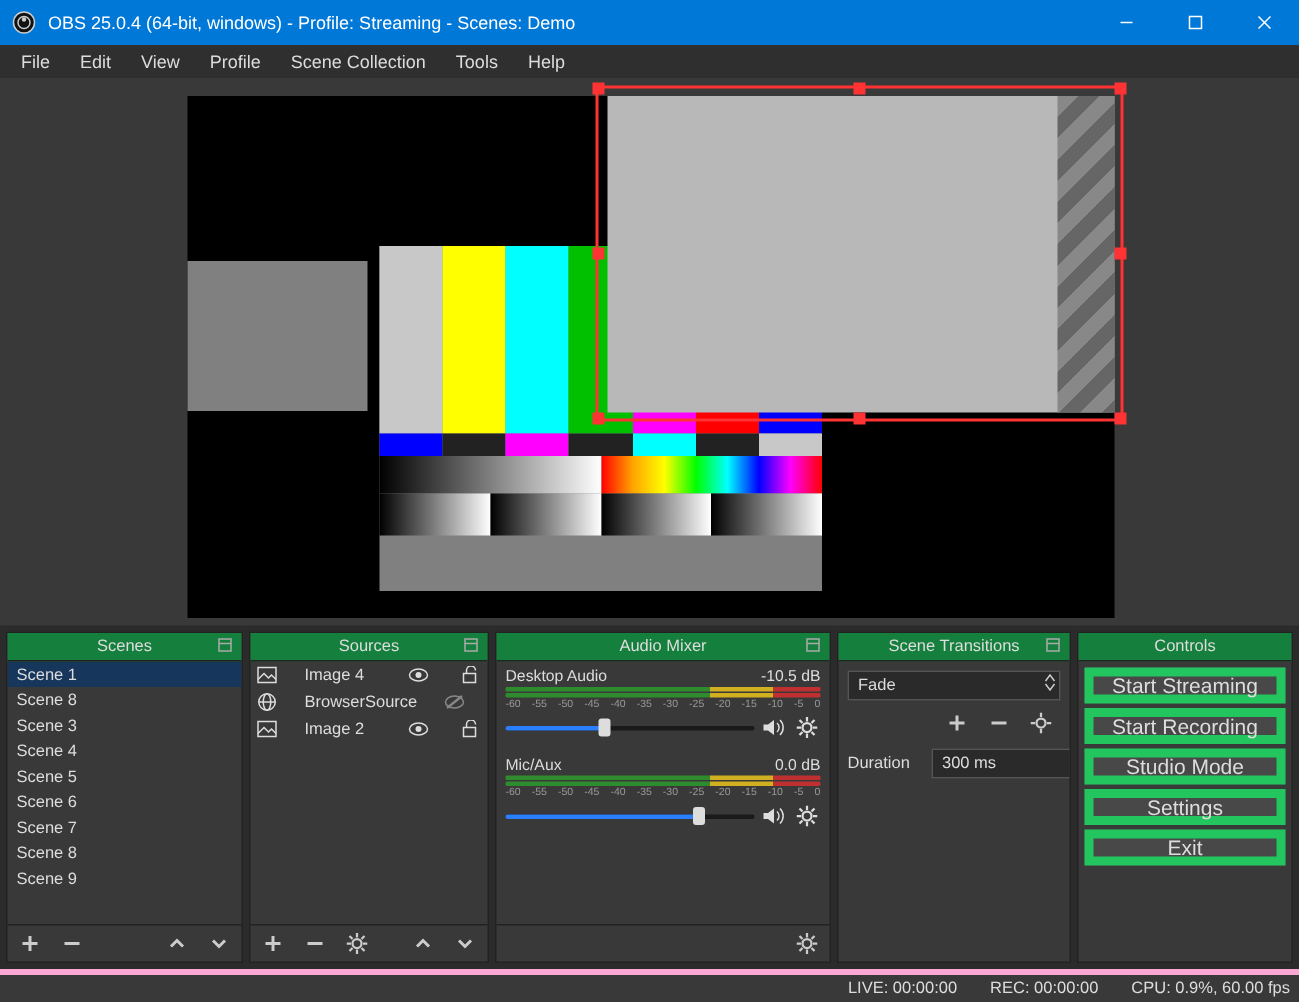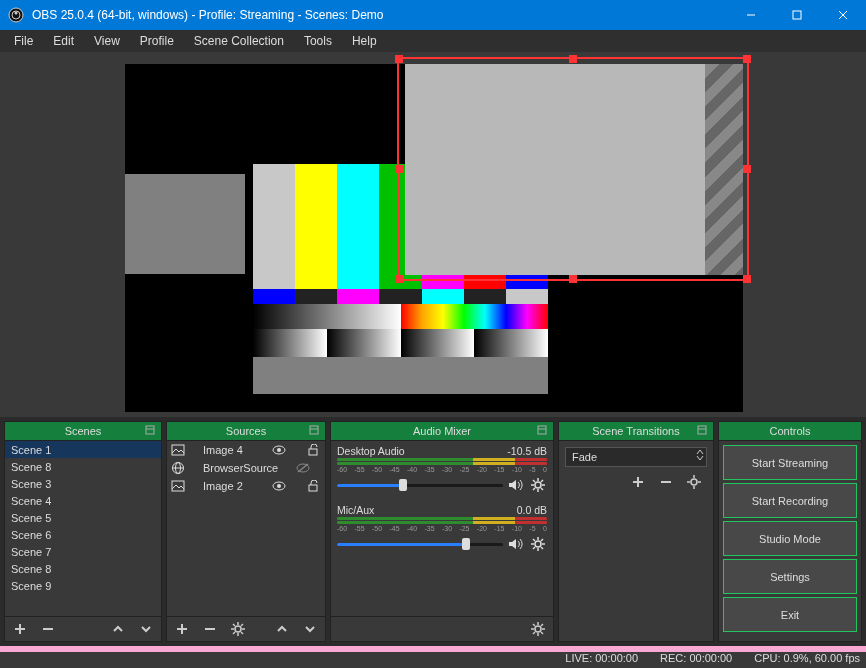--- a/index.html
+++ b/index.html
@@ -78,24 +78,24 @@
 .trans-body { padding: 6px; color:#ddd; font-size:11px;}
 .combo { height: 20px; background:#2a2a2a; border:1px solid #555; display:flex; align-items:center; padding:0 6px; font-size:11px; position:relative;}
 .combo .spin { position:absolute; right:2px; top:1px; display:flex; flex-direction:column;}
 .trow { display:flex; align-items:center; gap:6px; margin-top:6px;}
 .trow .lbl{flex:0 0 50px;}
 .trow input { flex:1; height:20px; background:#2a2a2a; border:1px solid #555; color:#ddd; font-size:11px; padding:0 6px;}
 .tr-icons { display:flex; justify-content:flex-end; gap:2px; margin-top:4px;}
 
 .controls { flex: 1; }
 .controls-body { padding: 4px; display:flex; flex-direction:column; gap:3px;}
-.cbtn { height: 35px; background: #484848; border:1px solid #22c55e; color:#ddd; font-size:11px; display:flex; align-items:center; justify-content:center;}
-
-
-.status { height: 22px; background: #393939; border-top:6px solid #f9a8d4; display:flex; align-items:flex-start; justify-content:flex-end; color:#ddd; font-size:11px; padding:0 6px; gap:22px;}
+.cbtn { height: 24px; background: #484848; border:6px solid #22c55e; color:#ddd; font-size:14px; display:flex; align-items:center; justify-content:center;}
+
+
+.status { height: 22px; background: #393939; border-top:4px solid #f9a8d4; display:flex; align-items:center; justify-content:flex-end; color:#ddd; font-size:11px; padding:0 6px; gap:22px;}
 
 svg { display:block; }
 </style>
 </head>
 <body>
 
 <div class="titlebar">
   <span class="app-icon">
     <svg viewBox="0 0 16 16">
         <circle cx="8" cy="8" r="7" fill="#111" stroke="#ccc"></circle>
@@ -524,20 +524,24 @@
               <circle cx="7" cy="7" r="3" fill="none" stroke="#ccc" stroke-width="1.5"></circle>
               <g stroke="#ccc" stroke-width="1.5">
                 <line x1="7" y1="0" x2="7" y2="3"></line>
                 <line x1="7" y1="11" x2="7" y2="14"></line>
                 <line x1="0" y1="7" x2="3" y2="7"></line>
                 <line x1="11" y1="7" x2="14" y2="7"></line>
               </g>
             </svg>
           </div>
       </div>
+      <div class="trow">
+        <span class="lbl">Duration</span>
+        <input value="300 ms" style="">
+      </div>
     </div>
   </div>
 
   <div class="dock controls">
     <div class="dock-head">
         <span>Controls</span>
       </div>
     <div class="dock-body controls-body" id="controls-body">
         <div class="cbtn">Start Streaming</div>
         <div class="cbtn">Start Recording</div>

